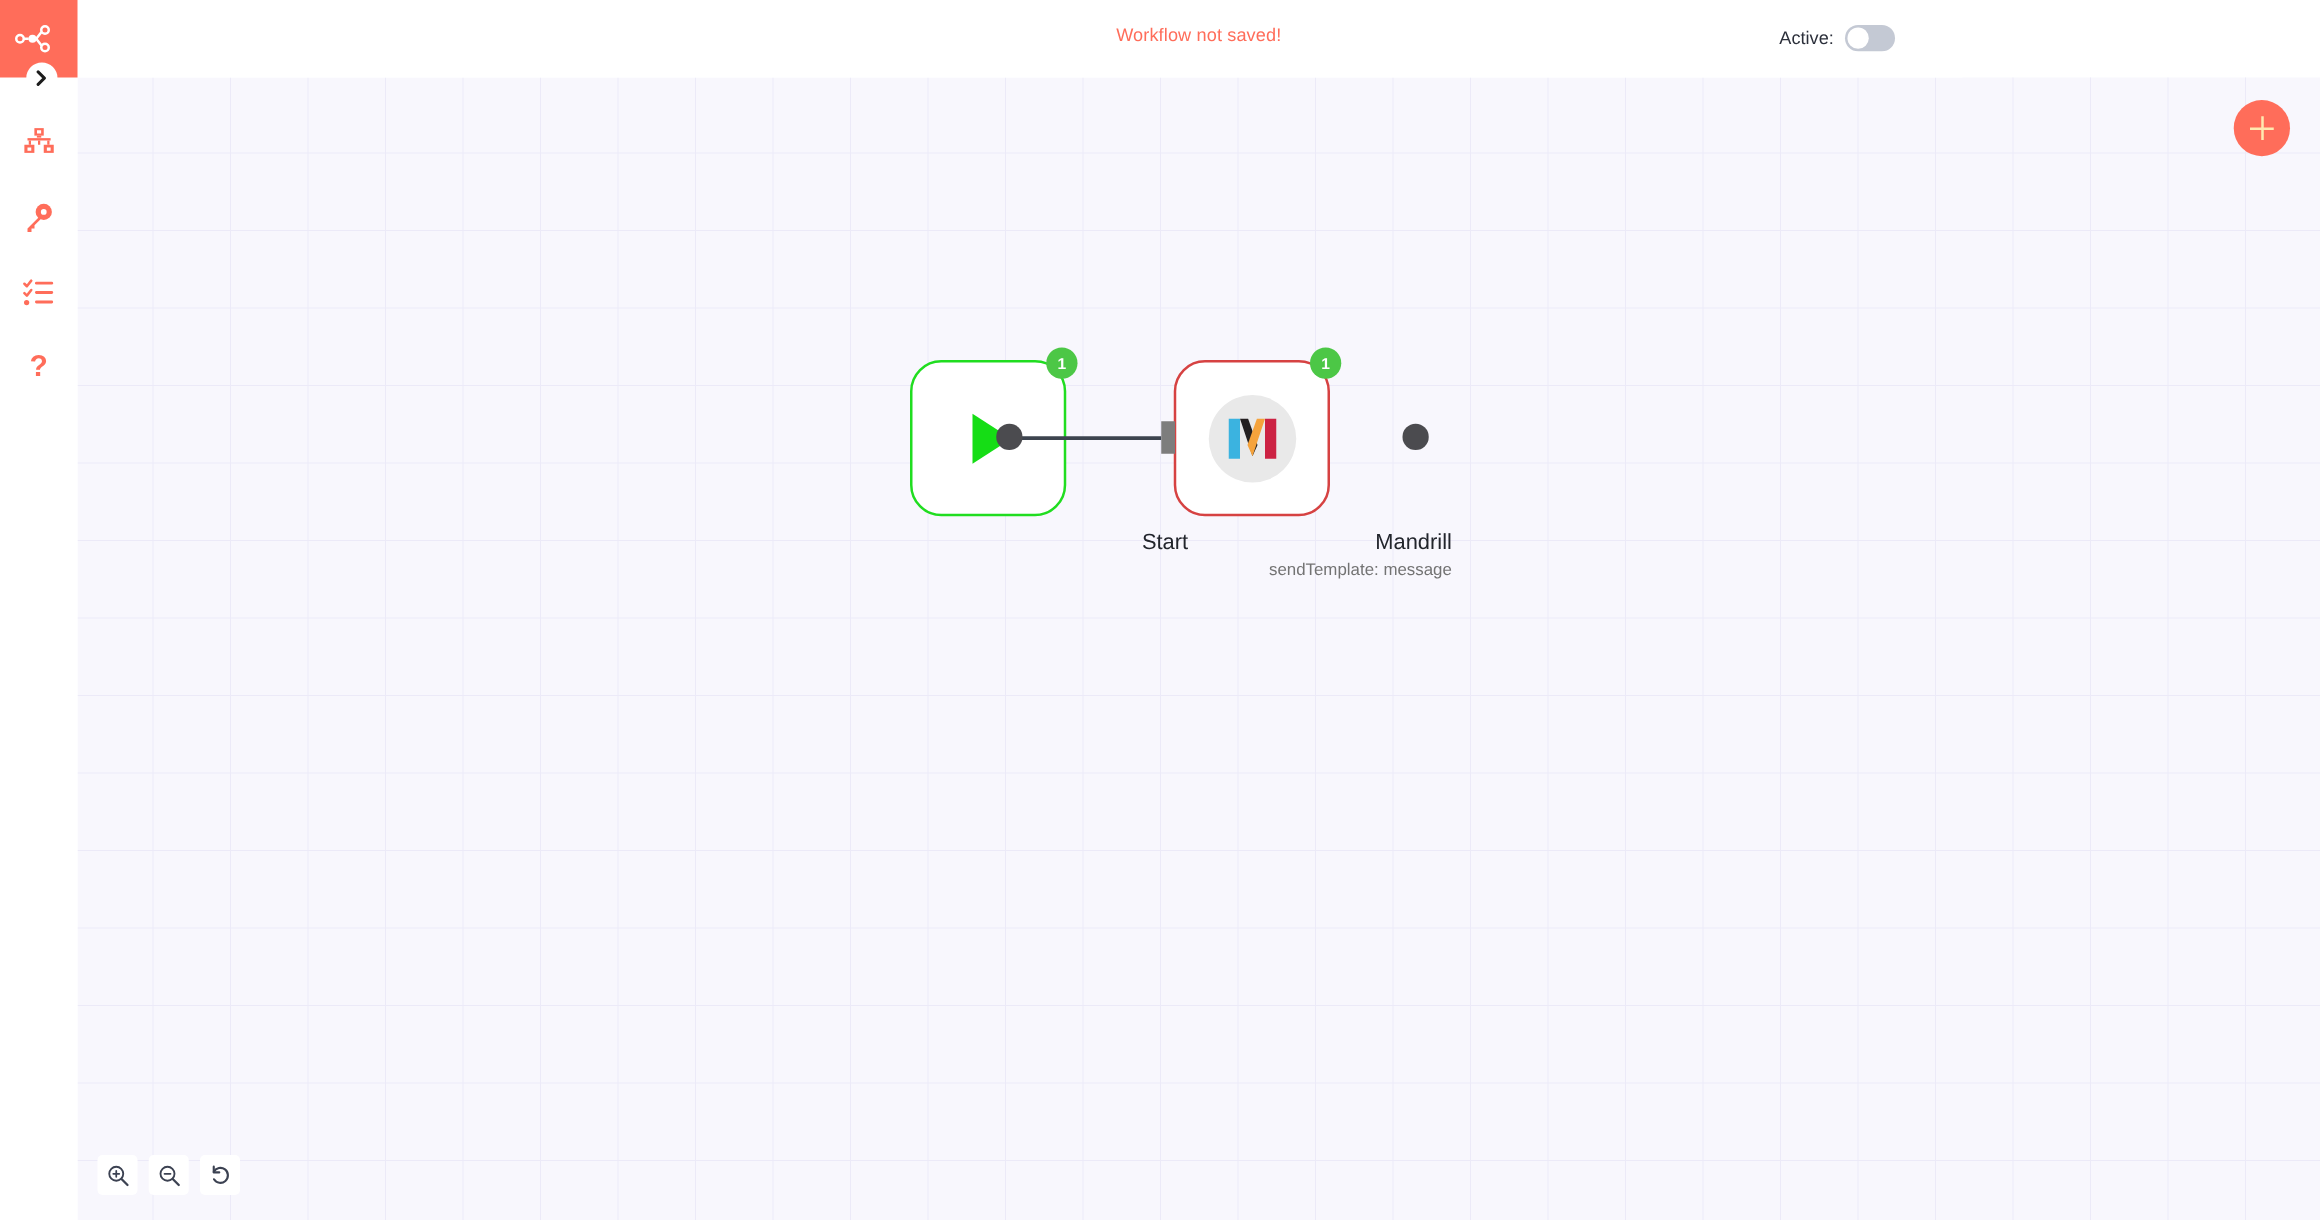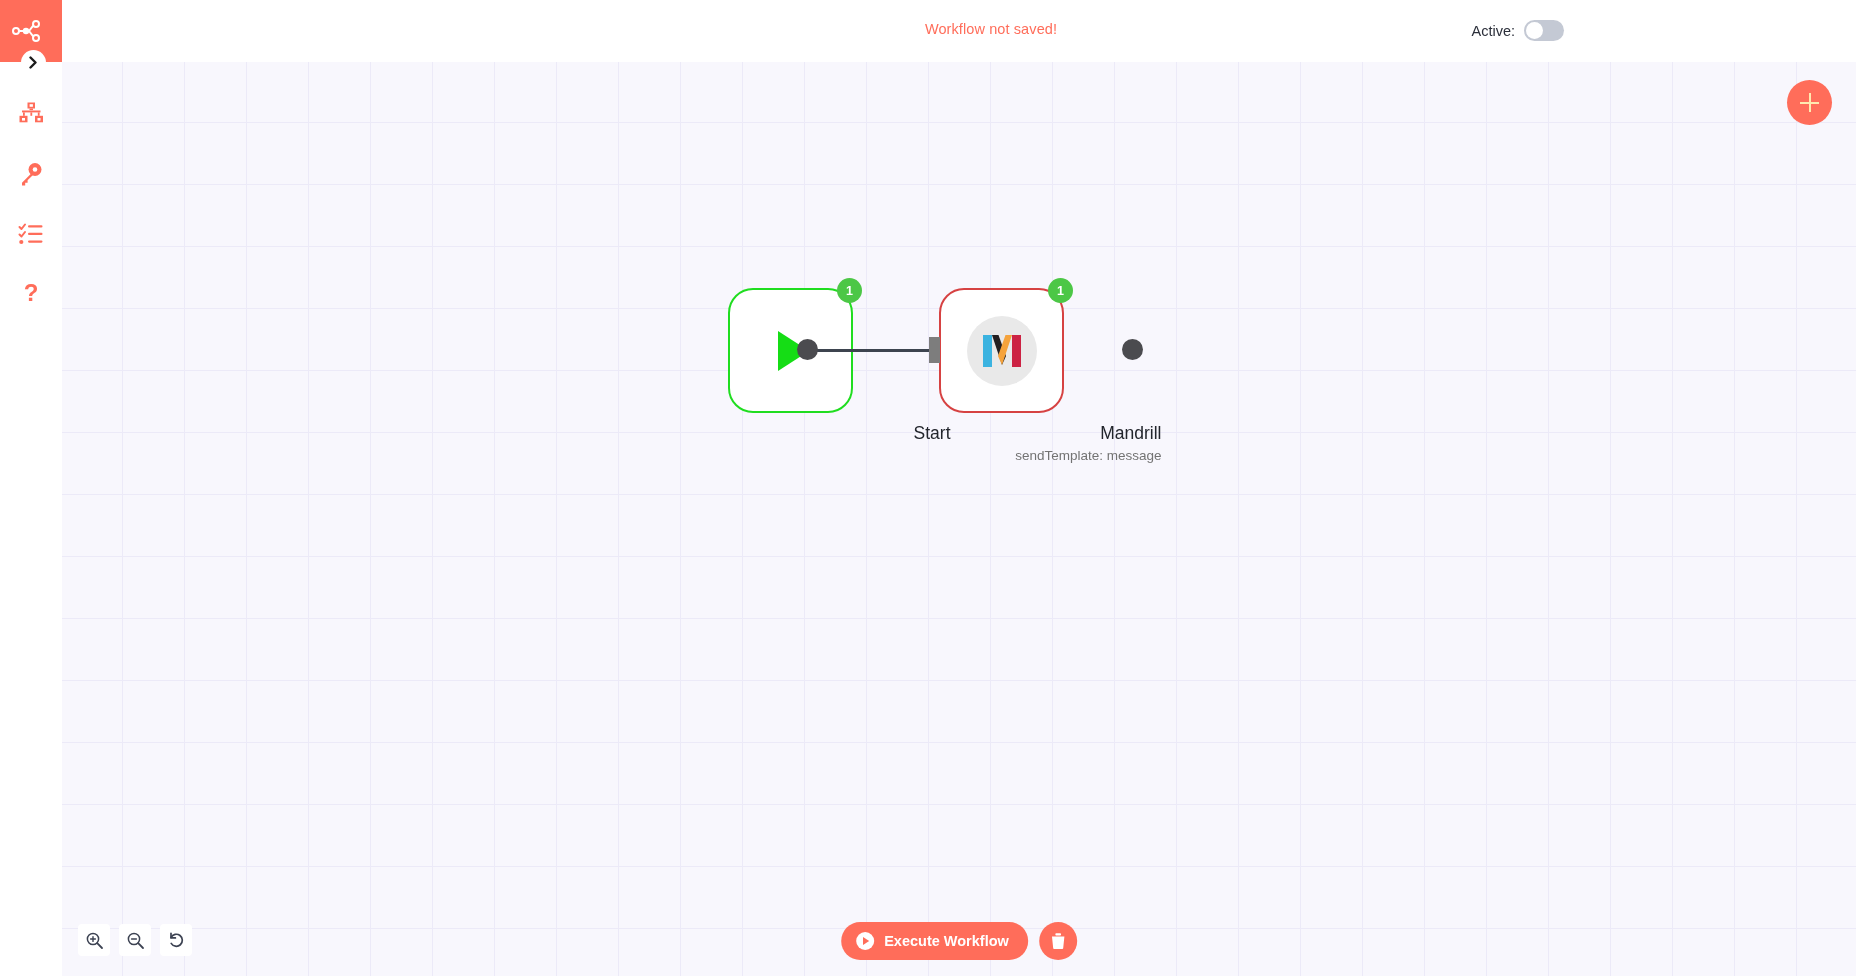--- a/index.html
+++ b/index.html
@@ -65,37 +65,36 @@
   .side-item:nth-child(1) { margin-bottom: 0px; }
 
   
   #header {
     position: absolute;
     left: 62px; top: 0;
     width: 1508px;
     height: 62px;
     background: #ffffff;
     z-index: 30;
-    margin-left: 32px;
   }
 
   #unsaved-msg {
     position: absolute;
     left: 0;
     top: 21px;
     width: 1794px;
     text-align: center;
     font-size: 14.5px;
     color: #ff6d5a;
     letter-spacing: 0.1px;
   }
 
   #active-wrap {
     position: absolute;
-    right: 38px;
+    right: 54px;
     top: 20px;
     display: flex;
     align-items: center;
     gap: 9px;
     justify-content: flex-end;
   }
   #active-label {
     font-size: 14.5px;
     color: #2b2f3a;
   }
@@ -440,33 +439,15 @@
 
       <div class="zoom-btn">
         <svg width="19" height="19" viewBox="0 0 19 19">
           <path d="M4 6.5 A6 6 0 1 1 4.2 12.4" stroke="#3c4252" stroke-width="1.7" fill="none" stroke-linecap="round"></path>
           <path d="M4 2.3 L4 6.9 L8.4 6.9" stroke="#3c4252" stroke-width="1.7" fill="none" stroke-linecap="round" stroke-linejoin="round"></path>
         </svg>
       </div>
 
     </div>
 
-    <div id="execute-bar">
-
-      <div id="execute-btn">
-        <svg width="20" height="20" viewBox="0 0 20 20">
-          <circle cx="10" cy="10" r="9" fill="#ffffff"></circle>
-          <path d="M7.8 6 L14 10 L7.8 14 Z" fill="#ff6d5a"></path>
-        </svg>
-        <span>Execute Workflow</span>
-      </div>
-
-      <div id="delete-btn">
-        <svg width="18" height="18" viewBox="0 0 18 18">
-          <path d="M2.8 4.4 H15.2 L14 16.2 A0.9 0.9 0 0 1 13.1 17 H4.9 A0.9 0.9 0 0 1 4 16.2 Z" fill="#ffffff"></path>
-          <rect x="6.2" y="1.2" width="5.6" height="2.4" rx="0.8" fill="#ffffff"></rect>
-        </svg>
-      </div>
-
-    </div>
 
   </div>
 </div>
 
 </body></html>

